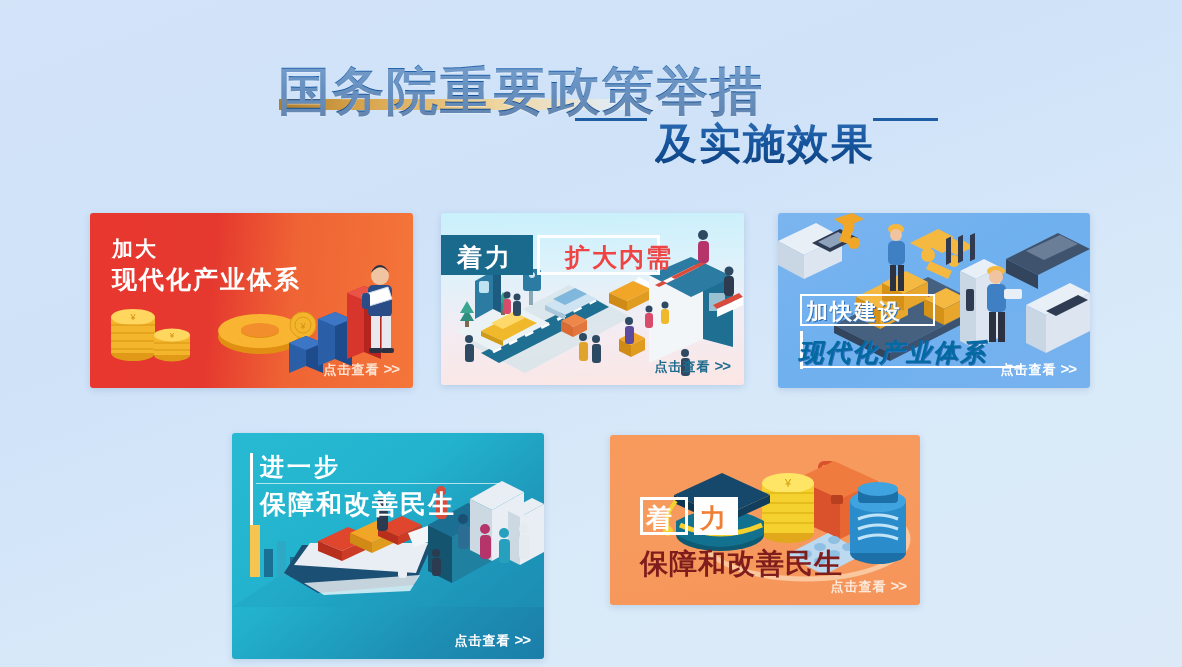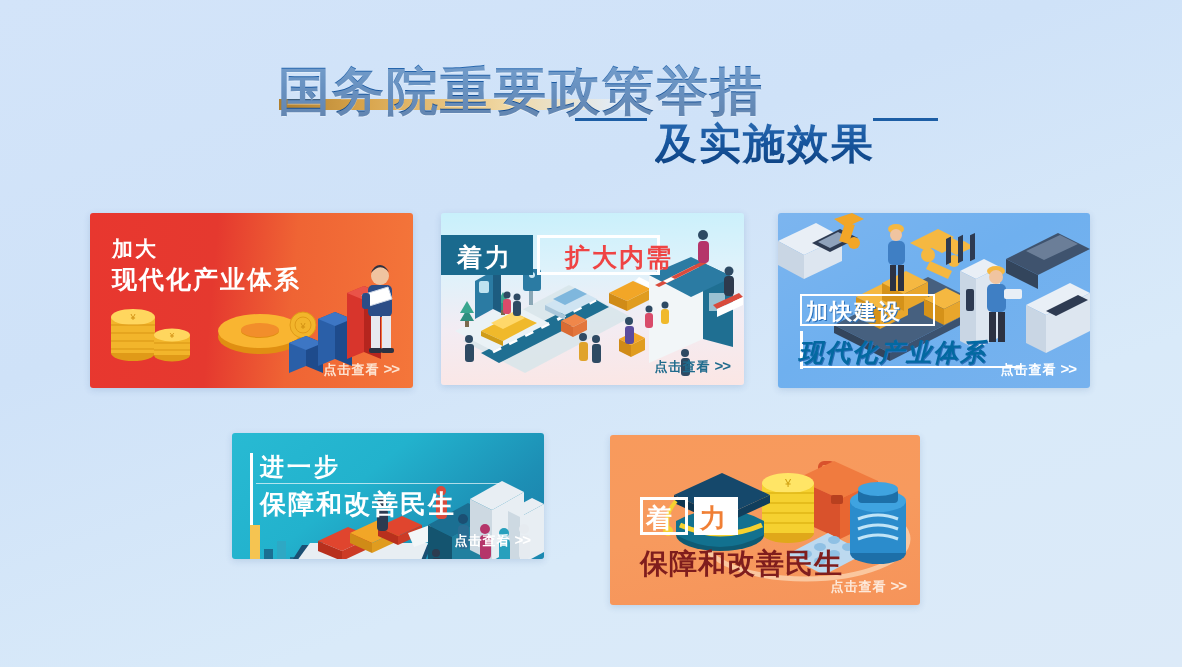--- a/index.html
+++ b/index.html
@@ -165,21 +165,21 @@
     text-shadow: 1px 1px 0 #2b6fb8; font-style: italic; }
   #card3 .accent {
     position: absolute; left: 22px; top: 118px; width: 3px; height: 38px; background: #ffffff; z-index: 25;
   }
   #card3 .underline2 {
     position: absolute; left: 22px; top: 153px; width: 222px; height: 2px; background: #ffffff; z-index: 25;
   }
   #card3 .cta { color: #ffffff; }
 
   
-  #card4 { left: 232px; top: 433px; width: 312px; height: 126px; }
+  #card4 { left: 232px; top: 433px; width: 312px; height: 226px; }
   #card4 .bg {
     position: absolute; inset: 0;
     background: linear-gradient(140deg, #28bad3 0%, #22b2cd 40%, #1d8fb5 75%, #1b7ea8 100%);
   }
   #card4 .h1 { left: 28px; top: 18px; font-size: 24px; color: #ffffff; letter-spacing: 3px; }
   #card4 .h2 { left: 28px; top: 54px; font-size: 26px; color: #ffffff; letter-spacing: 2px; }
   #card4 .accent {
     position: absolute; left: 18px; top: 20px; width: 3px; height: 72px; background: #ffffff; z-index: 25;
   }
   #card4 .divider {

